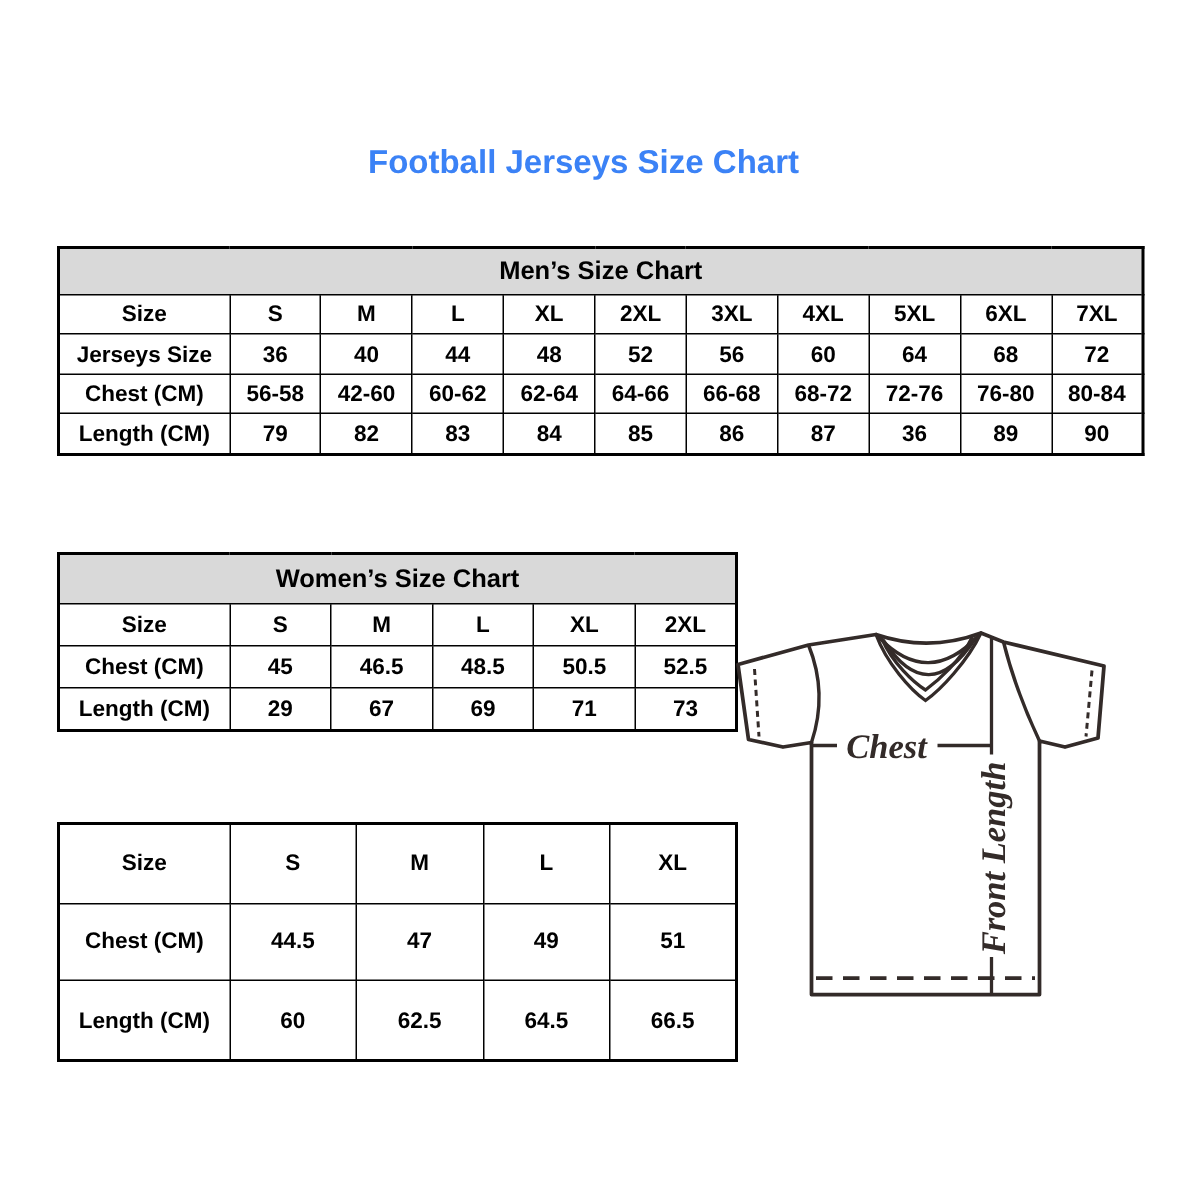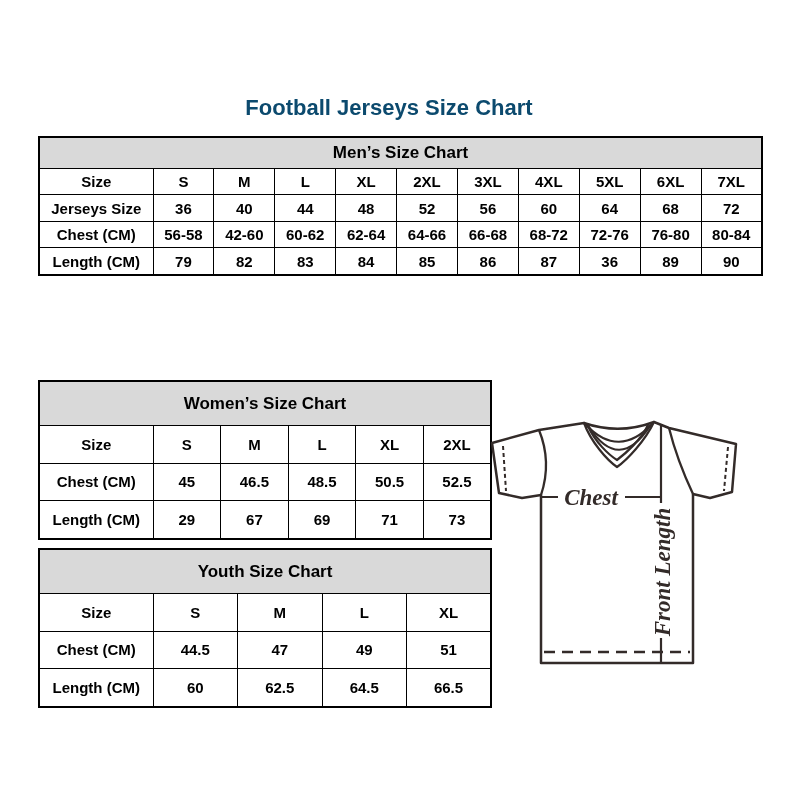--- a/index.html
+++ b/index.html
@@ -2,36 +2,36 @@
 <html><head>
 <meta charset="utf-8">
 <style>
   html,body{margin:0;padding:0;background:#ffffff;}
   .page{
     position:relative;width:800px;height:800px;background:#ffffff;
     font-family:"Liberation Sans",sans-serif;color:#000000;overflow:hidden;
   }
   .page-title{
     position:absolute;top:95px;left:0;width:778px;margin:0;
-    text-align:center;font-size:22px;font-weight:bold;color:#0c4a6e;
+    text-align:center;font-size:22px;font-weight:bold;color:#3b82f6;
   }
   table.size-table{
     position:absolute;border-collapse:collapse;table-layout:fixed;
     border:2px solid #000000;background:#ffffff;
   }
   table.size-table td{
     border:1px solid #000000;text-align:center;vertical-align:middle;
     font-weight:bold;font-size:15px;padding:0;overflow:hidden;white-space:nowrap;
   }
   table.size-table td.table-title{
     background:#d9d9d9;font-size:17px;
   }
   col.label-col{width:114px;}
-  #mens-table{left:38px;top:136px;width:725px;height:140px;}
-  #womens-table{left:38px;top:368px;width:454px;height:160px;margin-top:12px;}
+  #mens-table{left:38px;top:164px;width:725px;height:140px;}
+  #womens-table{left:38px;top:368px;width:454px;height:120px;}
   #youth-table{left:38px;top:548px;width:454px;height:160px;}
   .jersey-wrap{position:absolute;left:484px;top:403px;width:260px;height:272px;}
   .jersey-wrap svg{display:block;}
   .diagram-text{
     font-family:"Liberation Serif",serif;font-style:italic;font-weight:bold;
     font-size:23px;fill:#332b29;
   }
 </style>
 </head>
 <body>
@@ -154,23 +154,20 @@
   <table class="size-table" id="youth-table">
       <colgroup>
         <col class="label-col">
         <col>
         <col>
         <col>
         <col>
       </colgroup>
       <tbody>
         <tr>
-          <td colspan="5" class="table-title">Youth Size Chart</td>
-        </tr>
-        <tr>
           <td>Size</td>
           <td>S</td>
           <td>M</td>
           <td>L</td>
           <td>XL</td>
         </tr>
         <tr>
           <td>Chest (CM)</td>
           <td>44.5</td>
           <td>47</td>

